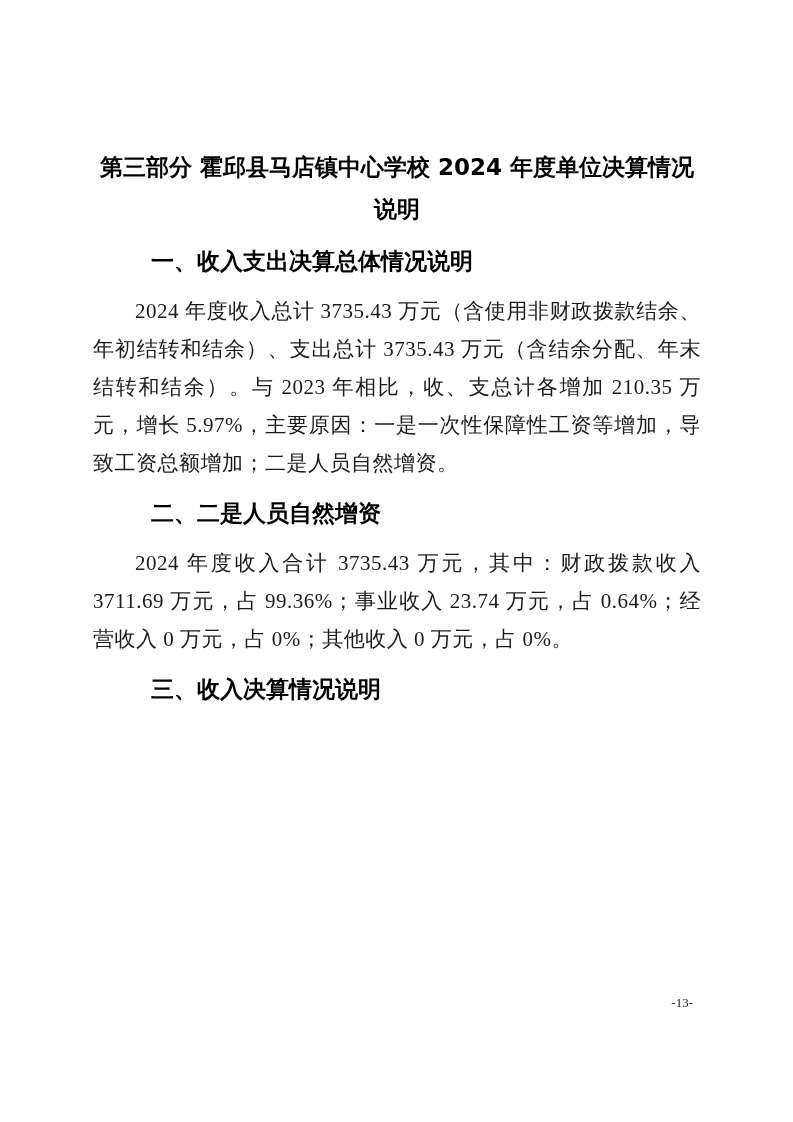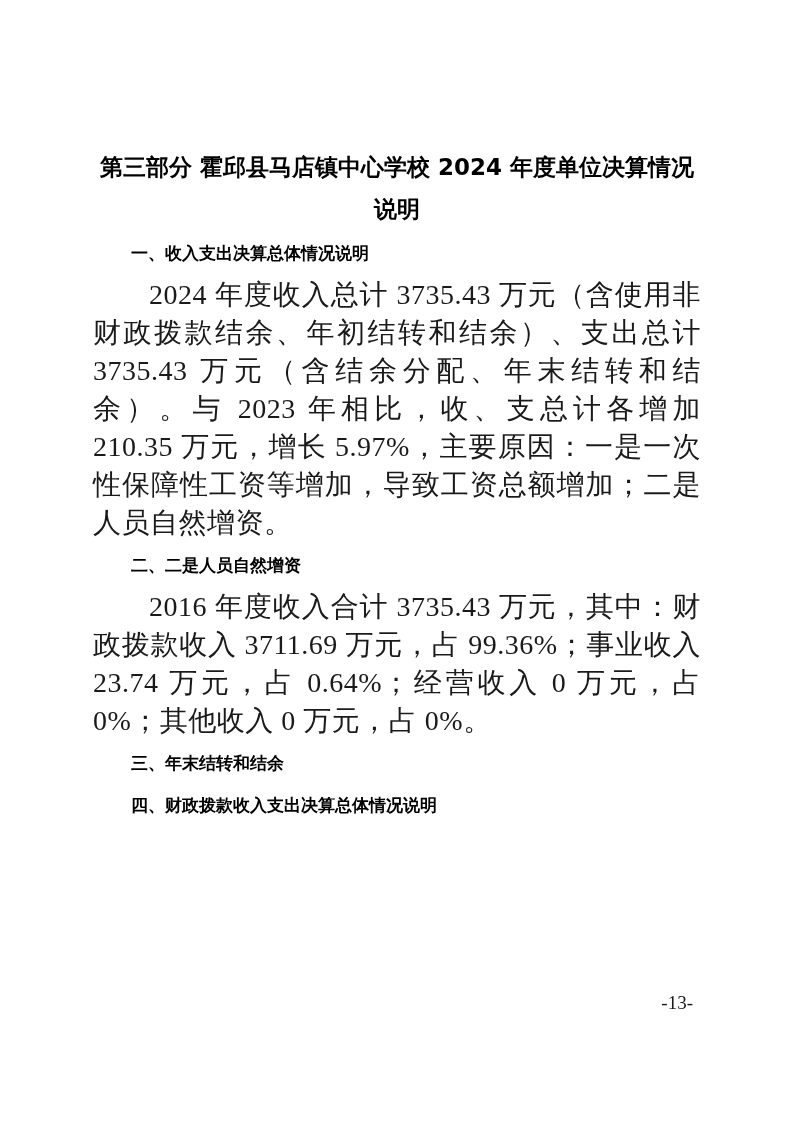--- a/index.html
+++ b/index.html
@@ -25,70 +25,69 @@
   .doc-title {
     margin: 0 0 0 0;
     font-family: "DejaVu Sans", "Liberation Sans", sans-serif;
     font-weight: bold;
     font-size: 23px;
     line-height: 42px;
     text-align: center;
     color: #000000;
   }
   .sec-heading {
-    margin: 4px;
+    margin: 12px;
     font-family: "DejaVu Sans", "Liberation Sans", sans-serif;
     font-weight: bold;
-    font-size: 17px;
+    font-size: 23px;
     line-height: 38px;
     text-indent: 2em;
     color: #000000;
     white-space: nowrap;
   }
   .sec-para {
     margin: 0;
-    font-size: 28px;
+    font-size: 21px;
     line-height: 38px;
     text-align: justify;
     text-indent: 2em;
     color: #1a1a1a;
     letter-spacing: 0.5px;
   }
   .page-number {
     position: absolute;
     top: 990px;
     right: 100px;
-    font-size: 19px;
+    font-size: 13px;
     line-height: 26px;
     color: #1a1a1a;
     font-family: "Liberation Serif", "DejaVu Serif", serif;
   }
 </style>
 </head>
 <body>
 
 <div class="page">
   <div class="content">
 
     <h1 class="doc-title">第三部分 霍邱县马店镇中心学校 2024 年度单位决算情况说明</h1>
 
     <section>
       <h2 class="sec-heading">一、收入支出决算总体情况说明</h2>
       <p class="sec-para">2024 年度收入总计 3735.43 万元（含使用非财政拨款结余、年初结转和结余）、支出总计 3735.43 万元（含结余分配、年末结转和结余）。与 2023 年相比，收、支总计各增加 210.35 万元，增长 5.97%，主要原因：一是一次性保障性工资等增加，导致工资总额增加；二是人员自然增资。</p>
     </section>
 
     <section>
       <h2 class="sec-heading">二、二是人员自然增资</h2>
-      <p class="sec-para">2016 年度收入合计 3735.43 万元，其中：财政拨款收入 3711.69 万元，占 99.36%；事业收入 23.74 万元，占 0.64%；经营收入 0 万元，占 0%；其他收入 0 万元，占 0%。</p>
+      <p class="sec-para">2024 年度收入合计 3735.43 万元，其中：财政拨款收入 3711.69 万元，占 99.36%；事业收入 23.74 万元，占 0.64%；经营收入 0 万元，占 0%；其他收入 0 万元，占 0%。</p>
     </section>
 
     <section>
-      <h2 class="sec-heading">三、年末结转和结余</h2>
+      <h2 class="sec-heading">三、收入决算情况说明</h2>
     </section>
 
     <section>
-      <h2 class="sec-heading">四、财政拨款收入支出决算总体情况说明</h2>
     </section>
 
   </div>
 
   <div class="page-number">-13-</div>
 </div>
 
 </body></html>

